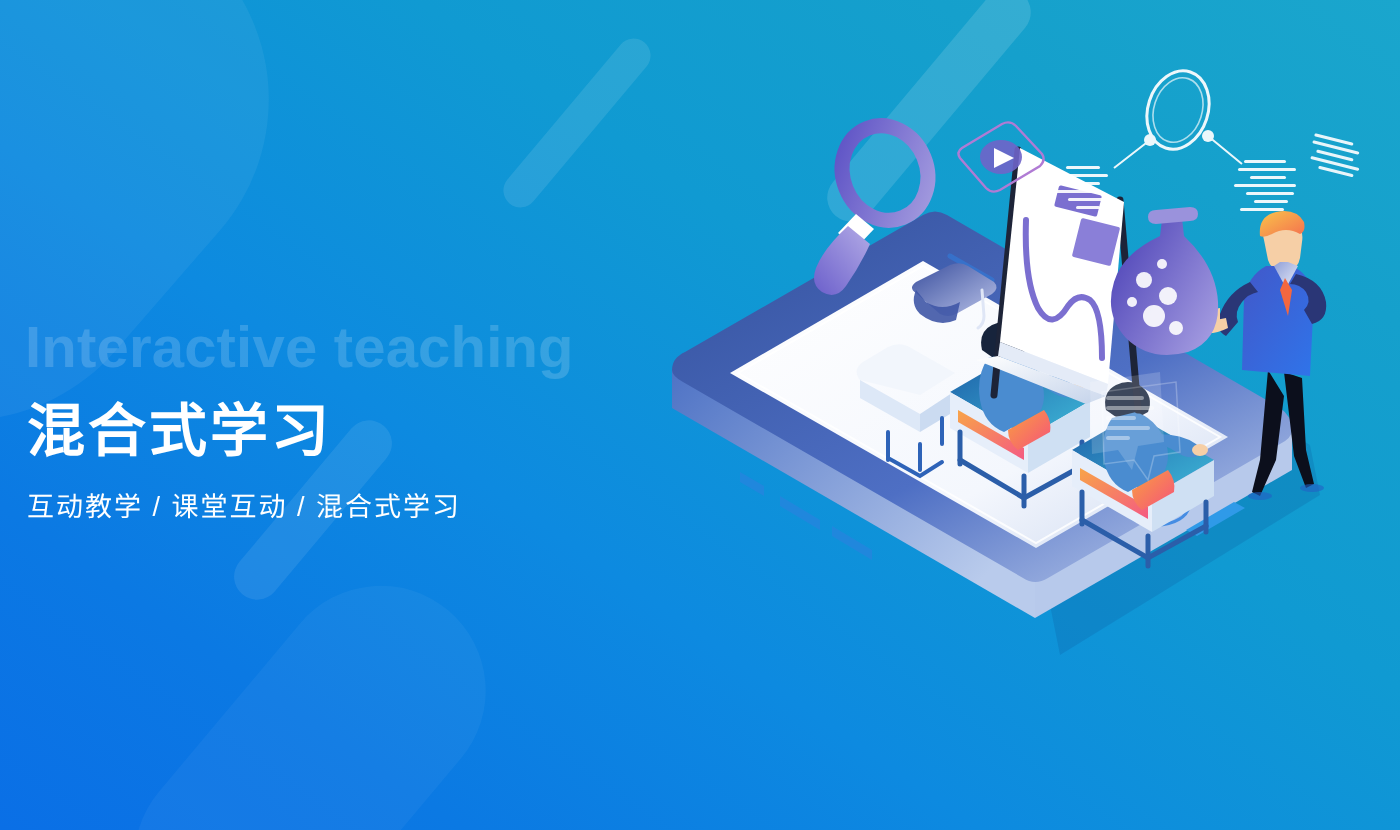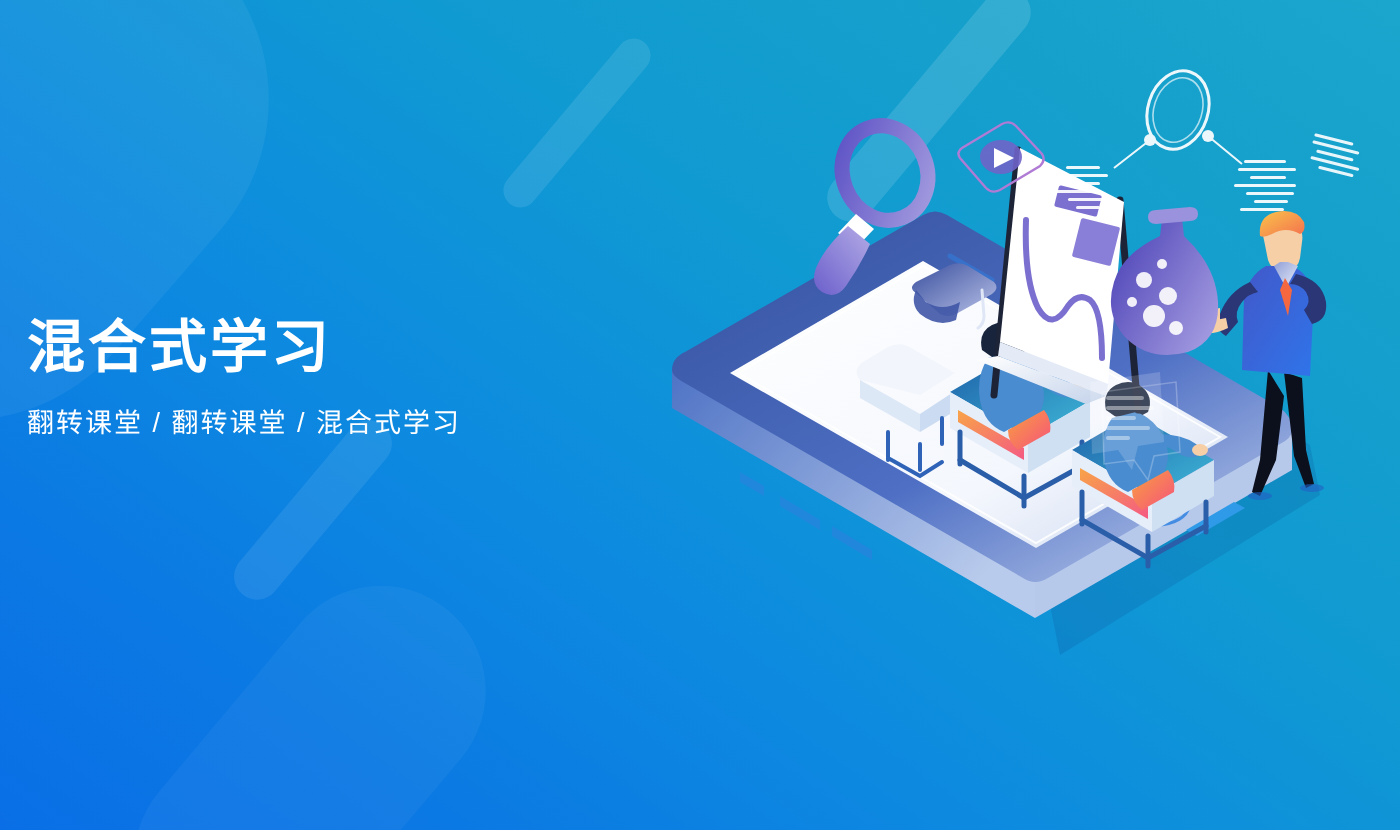--- a/index.html
+++ b/index.html
@@ -306,17 +306,18 @@
       <rect x="694" y="98" width="40" height="3" rx="1.5" transform="rotate(14 714 99)"></rect>
       <rect x="692" y="106" width="48" height="3" rx="1.5" transform="rotate(14 716 107)"></rect>
       <rect x="696" y="114" width="38" height="3" rx="1.5" transform="rotate(14 715 115)"></rect>
       <rect x="690" y="122" width="50" height="3" rx="1.5" transform="rotate(14 715 123)"></rect>
       <rect x="698" y="130" width="36" height="3" rx="1.5" transform="rotate(14 716 131)"></rect>
     </g>
   </svg>
   </div>
 
   <div class="copy">
+    <div class="ghost">Interactive teaching</div>
     <h1 class="title">混合式学习</h1>
-    <div class="subtitle">翻转课堂 / 翻转课堂 / 混合式学习</div>
+    <div class="subtitle">互动教学 / 课堂互动 / 混合式学习</div>
   </div>
 
 </div>
 
 </body></html>

